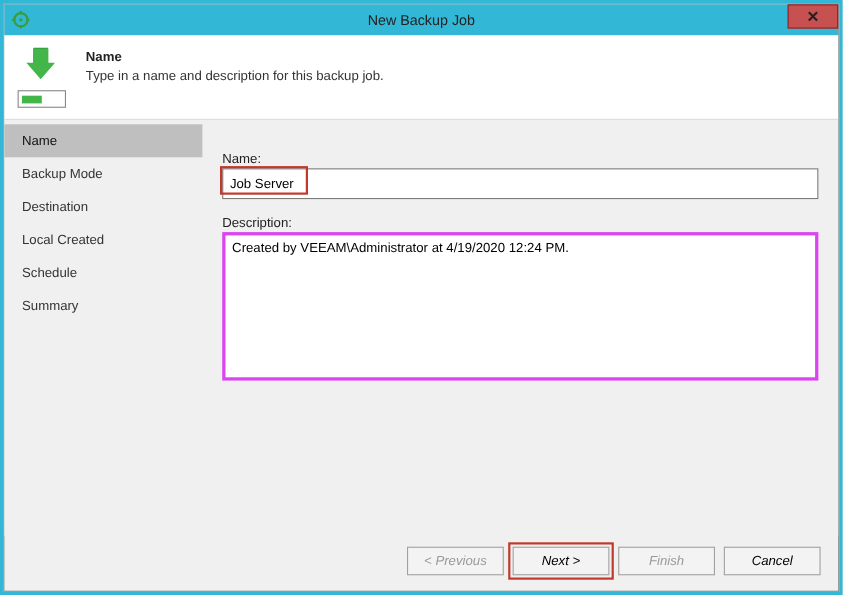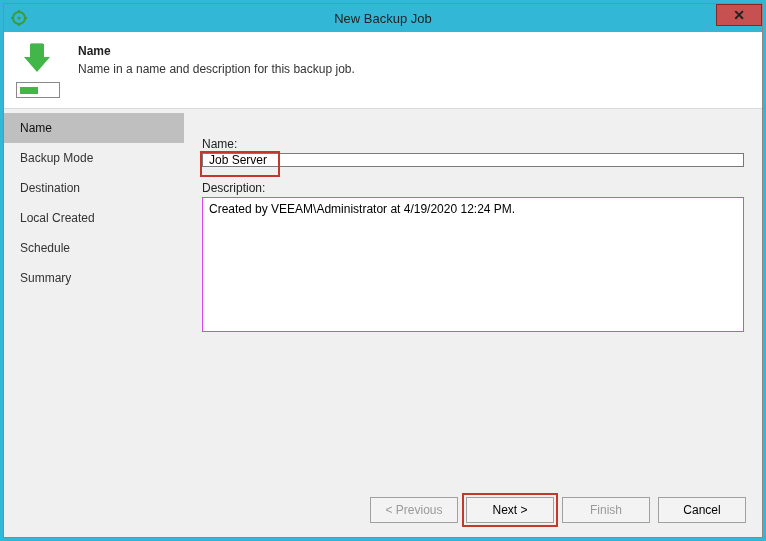--- a/index.html
+++ b/index.html
@@ -71,36 +71,36 @@
       background:#bfbfbf; color:#111;
     }
     .content {
       flex:1; padding:28px 18px 8px 18px;
       font-size:12px; color:#222;
       display:flex; flex-direction:column;
     }
     .content label { display:block; margin-bottom:2px; }
     .name-row { position:relative; }
     .name-input {
-      width:100%; border:1px solid #7a7a7a; height:14px;
+      width:100%; border:1px solid #7a7a7a; height:28px;
       padding:2px 6px; font-size:12px; background:#fff;
     }
     .red-box-name {
       position:absolute; left:-2px; top:-2px; width:80px; height:26px;
       border:2px solid #c0392b; pointer-events:none;
     }
     .desc-wrap { margin-top:14px; flex:0; }
     .desc-area {
-      width:100%; height:135px; border:1px solid #d946ef; background:#fff;
+      width:100%; height:135px; border:3px solid #d946ef; background:#fff;
       padding:4px 6px; font-size:12px; resize:none;
     }
     
     .footer {
       display:flex; justify-content:flex-end; align-items:center;
-      gap:8px; padding:10px 16px 14px 0;
+      gap:8px; padding:10px 16px 14px 0;font-style:italic;
     }
     .btn {
       min-width:88px; height:26px; font-size:12px;
       border:1px solid #a0a0a0; background:#f3f3f3;
       display:flex;align-items:center;justify-content:center;
       cursor:pointer;
     }
     .btn.disabled { color:#9a9a9a; cursor:default; }
     .next-wrap { position:relative; }
     .red-box-next {
@@ -137,21 +137,21 @@
       <svg width="42" height="34" viewBox="0 0 42 34">
         <path d="M21 2 L21 20 M21 28 L10 16 L15 16 L15 2 L27 2 L27 16 L32 16 Z" fill="#42b649" stroke="#2f8c36" stroke-width="1"></path>
         <path d="M21 30 L8 15 L14 15 L14 2 L28 2 L28 15 L34 15 Z" fill="#42b649"></path>
       </svg>
       <div class="progress-mini">
           <div class="fill"></div>
         </div>
     </div>
     <div>
       <div class="heading">Name</div>
-      <div class="sub">Name in a name and description for this backup job.</div>
+      <div class="sub">Type in a name and description for this backup job.</div>
     </div>
   </div>
 
   <div class="body">
     <div class="sidebar">
       <div class="step active">Name</div>
       <div class="step">Backup Mode</div>
       <div class="step">Destination</div>
       <div class="step">Local Created</div>
       <div class="step">Schedule</div>

